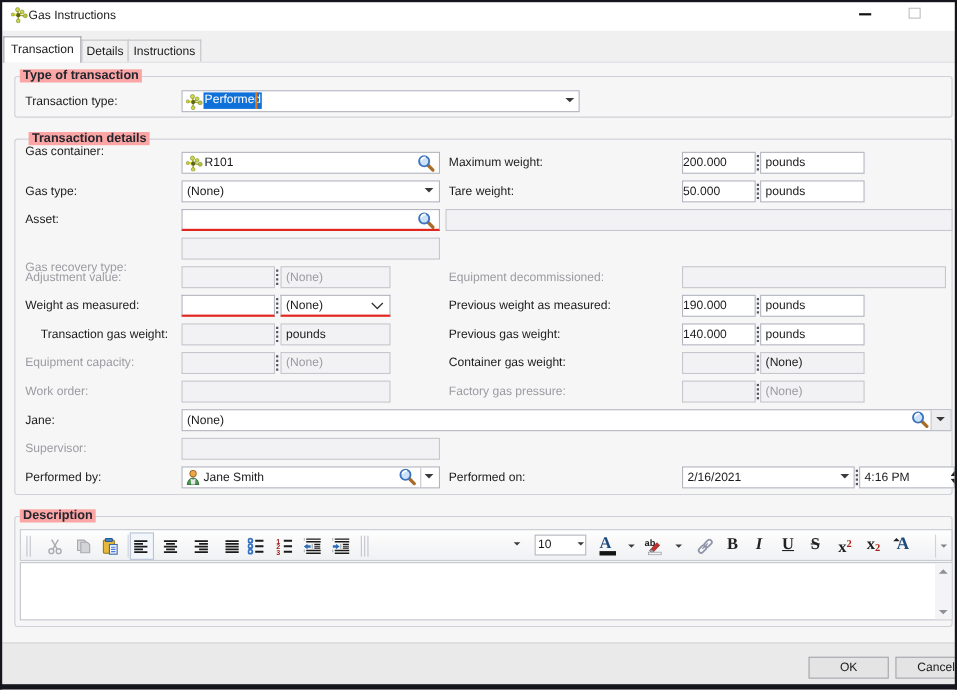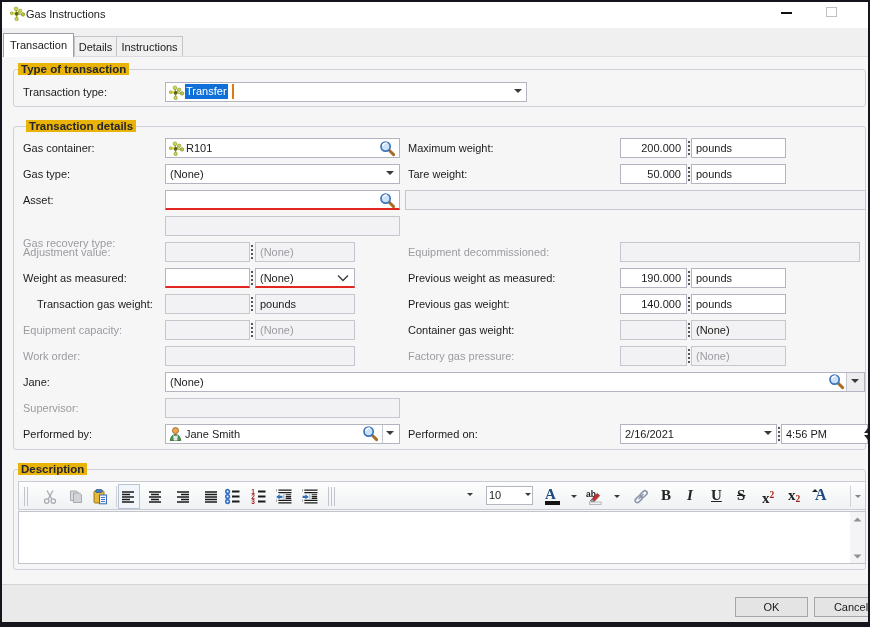--- a/index.html
+++ b/index.html
@@ -5,26 +5,26 @@
   body{width:870px;height:627px;position:relative;overflow:hidden;
        font-family:"Liberation Sans",sans-serif;background:#f6f6f7;}
   .ab{position:absolute;box-sizing:border-box;}
   .lb{position:absolute;font-size:11px;color:#1b1b1b;line-height:20px;white-space:nowrap;}
   .lb.dis{color:#9b9ba1;}
   .box{position:absolute;box-sizing:border-box;background:#fff;border:1px solid #b2b4bf;
        font-size:11px;color:#1b1b1b;line-height:18px;padding-left:4px;white-space:nowrap;overflow:hidden;}
   .box.gray{background:#f2f2f4;border-color:#c6c7ce;}
   .box.gray.gtxt{color:#9b9ba1;}
   .box.red{border-bottom:2px solid #e0261f;}
-  .num{text-align:right;padding-right:5px;padding-left:0;}
+  .num{text-align:left;padding-right:5px;padding-left:0;}
   .dots{position:absolute;width:0;border-left:2px dotted #55555e;}
   .arrow{position:absolute;width:0;height:0;border-left:4px solid transparent;
          border-right:4px solid transparent;border-top:4px solid #3a3a3a;}
   .cap{position:absolute;font-size:11.5px;font-weight:bold;color:#23262e;
-       background:#eab308;padding:0 3px;white-space:nowrap;}
+       background:#fca5a5;padding:0 3px;white-space:nowrap;}
   .fs{position:absolute;border:1px solid #cfd1d8;border-radius:3px;box-sizing:border-box;}
   .ti{position:absolute;top:6px;width:16px;height:17px;}
   .tt{position:absolute;top:6px;font-size:12px;color:#222;font-weight:bold;line-height:17px;}
   .sep{position:absolute;top:4px;width:1px;height:21px;background:#d0d2d8;}
   .grip{position:absolute;top:5px;width:1px;height:19px;background:#c2c4cc;box-shadow:3px 0 0 #c2c4cc;}
   .sa{position:absolute;width:0;height:0;border-left:3.5px solid transparent;border-right:3.5px solid transparent;border-top:3.5px solid #3a3a3a;}
 </style></head>
 <body>
 
 <div class="ab" style="left:2px;top:2px;width:866px;height:26px;background:#fff;"></div>
@@ -65,28 +65,28 @@
       <path d="M6.6 8.8 L6.6 13.8"></path>
     </g>
     <path d="M6.6 8.6 L1.2 8.2" stroke="#e6e63c" stroke-width="2.2"></path>
     <circle cx="6.6" cy="8.8" r="1.9" fill="#5e641a"></circle>
     <circle cx="6" cy="3.8" r="1.9" fill="#cbd750" stroke="#78821c" stroke-width="0.5"></circle>
     <circle cx="10.2" cy="5.8" r="1.7" fill="#cbd750" stroke="#78821c" stroke-width="0.5"></circle>
     <circle cx="13" cy="9.4" r="1.8" fill="#b9c53e" stroke="#78821c" stroke-width="0.5"></circle>
     <circle cx="6.6" cy="14" r="1.7" fill="#cbd750" stroke="#78821c" stroke-width="0.5"></circle>
     <circle cx="1.6" cy="8.2" r="1.4" fill="#cbd750" stroke="#78821c" stroke-width="0.5"></circle>
   </svg>
-<div class="ab" style="left:185px;top:84px;height:15px;background:#0e70d8;font-size:11px;line-height:15px;color:#fff;padding:0 1px;">Transfer</div>
+<div class="ab" style="left:185px;top:84px;height:15px;background:#0e70d8;font-size:11px;line-height:15px;color:#fff;padding:0 1px;">Performed</div>
 <div class="ab" style="left:232px;top:84px;width:2px;height:15px;background:#e07818;"></div>
 <div class="arrow" style="left:514px;top:89px;"></div>
 
 <div class="fs" style="left:13px;top:126px;width:853px;height:324px;"></div>
 <div class="cap" style="left:26px;top:120px;">Transaction details</div>
 
-<div class="lb" style="left:23px;top:138px;text-align:right;">Gas container:</div>
+<div class="lb" style="left:23px;top:128px;text-align:right;">Gas container:</div>
 <div class="box" style="left:165px;top:138px;width:235px;height:20px;"></div>
 <svg class="ab" style="left:169px;top:140px;" width="16" height="16" viewBox="0 0 16 16">
     <g stroke="#a2ac28" stroke-width="1.3">
       <path d="M6.6 8.8 L6.1 4.2"></path>
       <path d="M6.6 8.8 L9.9 6.1"></path>
       <path d="M6.6 8.8 L12.9 9.4"></path>
       <path d="M6.6 8.8 L6.6 13.8"></path>
     </g>
     <path d="M6.6 8.6 L1.2 8.2" stroke="#e6e63c" stroke-width="2.2"></path>
     <circle cx="6.6" cy="8.8" r="1.9" fill="#5e641a"></circle>
@@ -205,21 +205,21 @@
 
 <div class="lb dis" style="left:408px;top:346px;">Factory gas pressure:</div>
 <div class="box gray" style="left:620px;top:346px;width:67px;height:20px;"></div>
 <div class="dots" style="left:688px;top:349px;height:14px;"></div>
 <div class="box gray gtxt" style="left:691px;top:346px;width:95px;height:20px;">(None)</div>
 
 <div class="lb" style="left:408px;top:424px;">Performed on:</div>
 <div class="box" style="left:620px;top:424px;width:157px;height:20px;">2/16/2021</div>
 <div class="arrow" style="left:764px;top:431px;"></div>
 <div class="dots" style="left:778px;top:427px;height:14px;"></div>
-<div class="box" style="left:781px;top:424px;width:87px;height:20px;">4:56 PM</div>
+<div class="box" style="left:781px;top:424px;width:87px;height:20px;">4:16 PM</div>
 <div class="ab" style="left:864px;top:428px;width:4px;height:5px;background:#222;clip-path:polygon(100% 0,0 100%,100% 100%);"></div>
 <div class="ab" style="left:864px;top:435px;width:4px;height:5px;background:#222;clip-path:polygon(100% 100%,0 0,100% 0);"></div>
 
 <div class="fs" style="left:13px;top:469px;width:853px;height:101px;"></div>
 <div class="cap" style="left:18px;top:463px;">Description</div>
 <div class="ab" id="toolbar" style="left:18px;top:481px;width:848px;height:29px;background:linear-gradient(#fefefe,#f0f1f3);border:1px solid #c9cbd2;">  
     <div class="grip" style="left:5px;"></div>  
     <svg class="ti" style="left:23px;" viewBox="0 0 16 16">
       <g stroke="#aaacb2" fill="none" stroke-width="1.3">
         <path d="M5 2 L9.8 10.5"></path>

